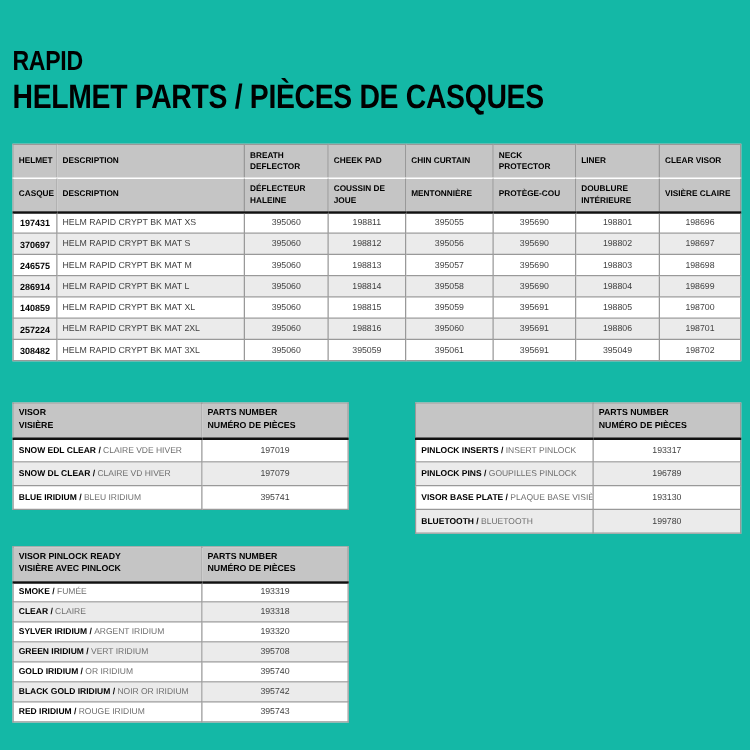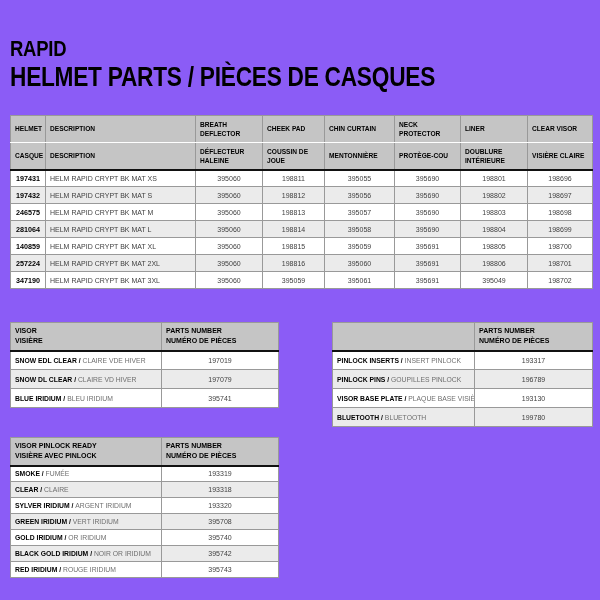--- a/index.html
+++ b/index.html
@@ -1,21 +1,21 @@
 <!DOCTYPE html>
 <html><head>
 <meta charset="utf-8">
 <style>
   html,body { margin:0; padding:0; }
   body {
     width:600px; height:600px; background:#ffffff; position:relative;
     font-family:"Liberation Sans", sans-serif;
     -webkit-font-smoothing:antialiased;
   }
-  .page { position:absolute; inset:0; background:#8b5cf6; overflow:hidden; }
+  .page { position:absolute; inset:0; background:#14b8a6; overflow:hidden; }
 
   
   .title-block { position:absolute; left:10px; top:36px; transform:scaleX(0.84); transform-origin:0 0; white-space:nowrap; }
   .title-model   { font-size:22px; font-weight:bold; color:#000; line-height:26px; letter-spacing:-0.3px; }
   .title-heading { font-size:27px; font-weight:bold; color:#000; line-height:30px; letter-spacing:-0.3px; }
 
   
   table.grid { border-collapse:collapse; table-layout:fixed; position:absolute; background:#fff; }
   .grid th, .grid td { border:1px solid #999999; overflow:hidden; vertical-align:middle; }
   .grid thead th {
@@ -101,41 +101,41 @@
           <td class="mc0">197431</td>
           <td class="mc1">HELM RAPID CRYPT BK MAT XS</td>
           <td class="mc2">395060</td>
           <td class="mc3">198811</td>
           <td class="mc4">395055</td>
           <td class="mc5">395690</td>
           <td class="mc6">198801</td>
           <td class="mc7">198696</td>
         </tr>
         <tr>
-          <td class="mc0">197432</td>
+          <td class="mc0">370697</td>
           <td class="mc1">HELM RAPID CRYPT BK MAT S</td>
           <td class="mc2">395060</td>
           <td class="mc3">198812</td>
           <td class="mc4">395056</td>
           <td class="mc5">395690</td>
           <td class="mc6">198802</td>
           <td class="mc7">198697</td>
         </tr>
         <tr>
           <td class="mc0">246575</td>
           <td class="mc1">HELM RAPID CRYPT BK MAT M</td>
           <td class="mc2">395060</td>
           <td class="mc3">198813</td>
           <td class="mc4">395057</td>
           <td class="mc5">395690</td>
           <td class="mc6">198803</td>
           <td class="mc7">198698</td>
         </tr>
         <tr>
-          <td class="mc0">281064</td>
+          <td class="mc0">286914</td>
           <td class="mc1">HELM RAPID CRYPT BK MAT L</td>
           <td class="mc2">395060</td>
           <td class="mc3">198814</td>
           <td class="mc4">395058</td>
           <td class="mc5">395690</td>
           <td class="mc6">198804</td>
           <td class="mc7">198699</td>
         </tr>
         <tr>
           <td class="mc0">140859</td>
@@ -151,21 +151,21 @@
           <td class="mc0">257224</td>
           <td class="mc1">HELM RAPID CRYPT BK MAT 2XL</td>
           <td class="mc2">395060</td>
           <td class="mc3">198816</td>
           <td class="mc4">395060</td>
           <td class="mc5">395691</td>
           <td class="mc6">198806</td>
           <td class="mc7">198701</td>
         </tr>
         <tr>
-          <td class="mc0">347190</td>
+          <td class="mc0">308482</td>
           <td class="mc1">HELM RAPID CRYPT BK MAT 3XL</td>
           <td class="mc2">395060</td>
           <td class="mc3">395059</td>
           <td class="mc4">395061</td>
           <td class="mc5">395691</td>
           <td class="mc6">395049</td>
           <td class="mc7">198702</td>
         </tr>
       </tbody>
   </table>

